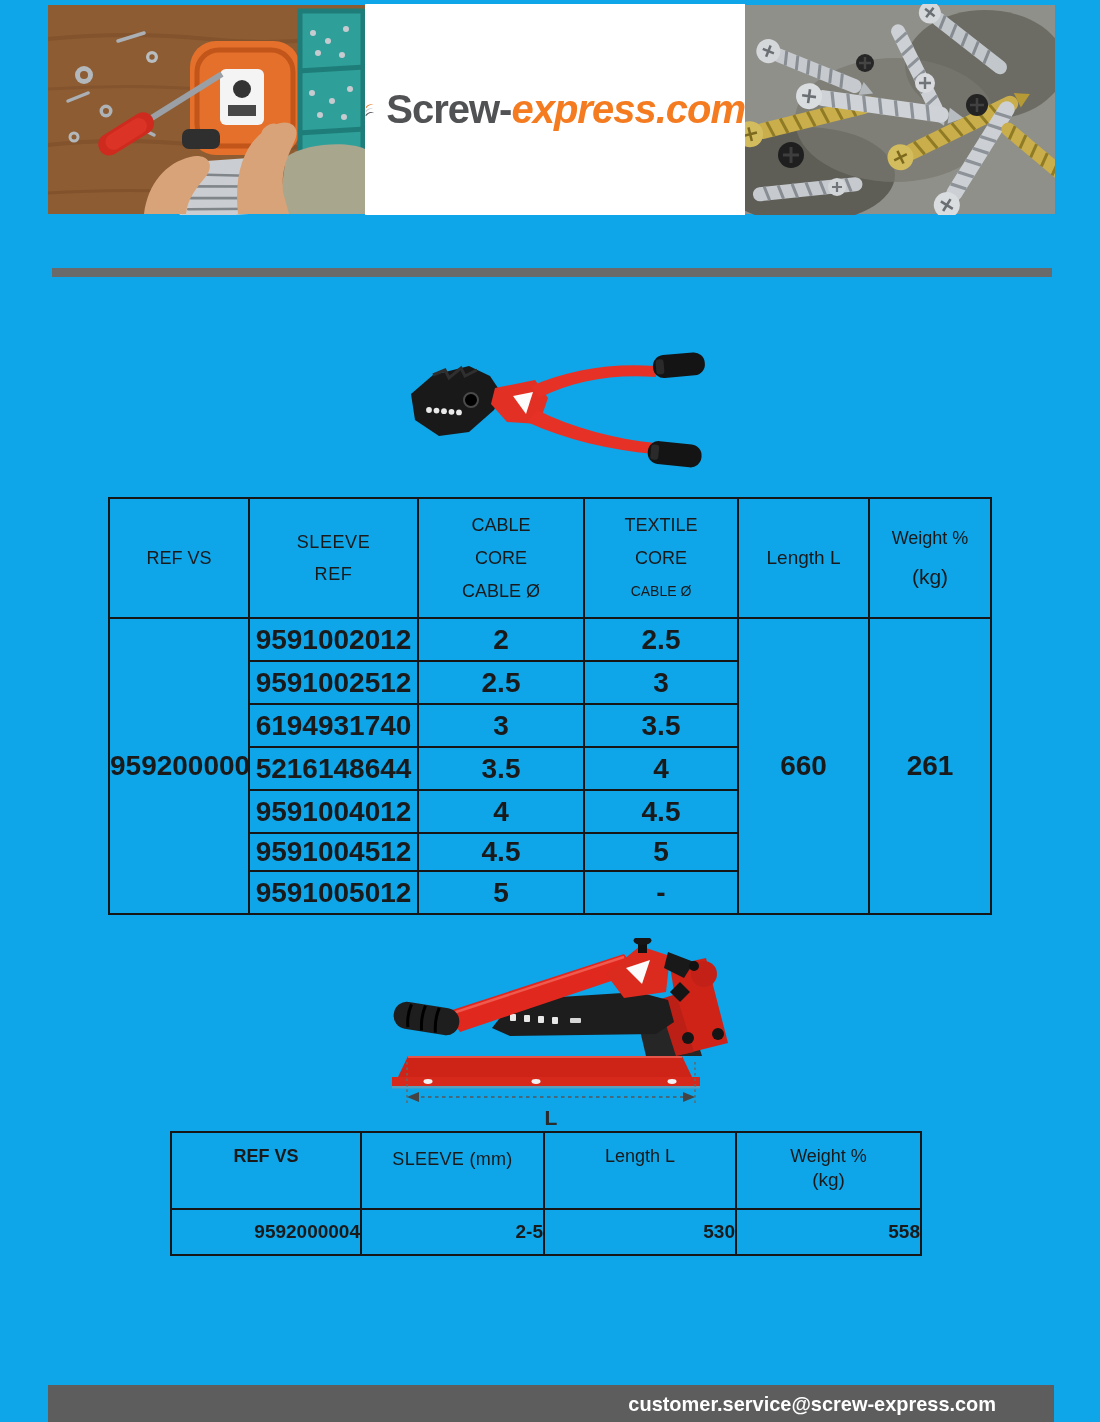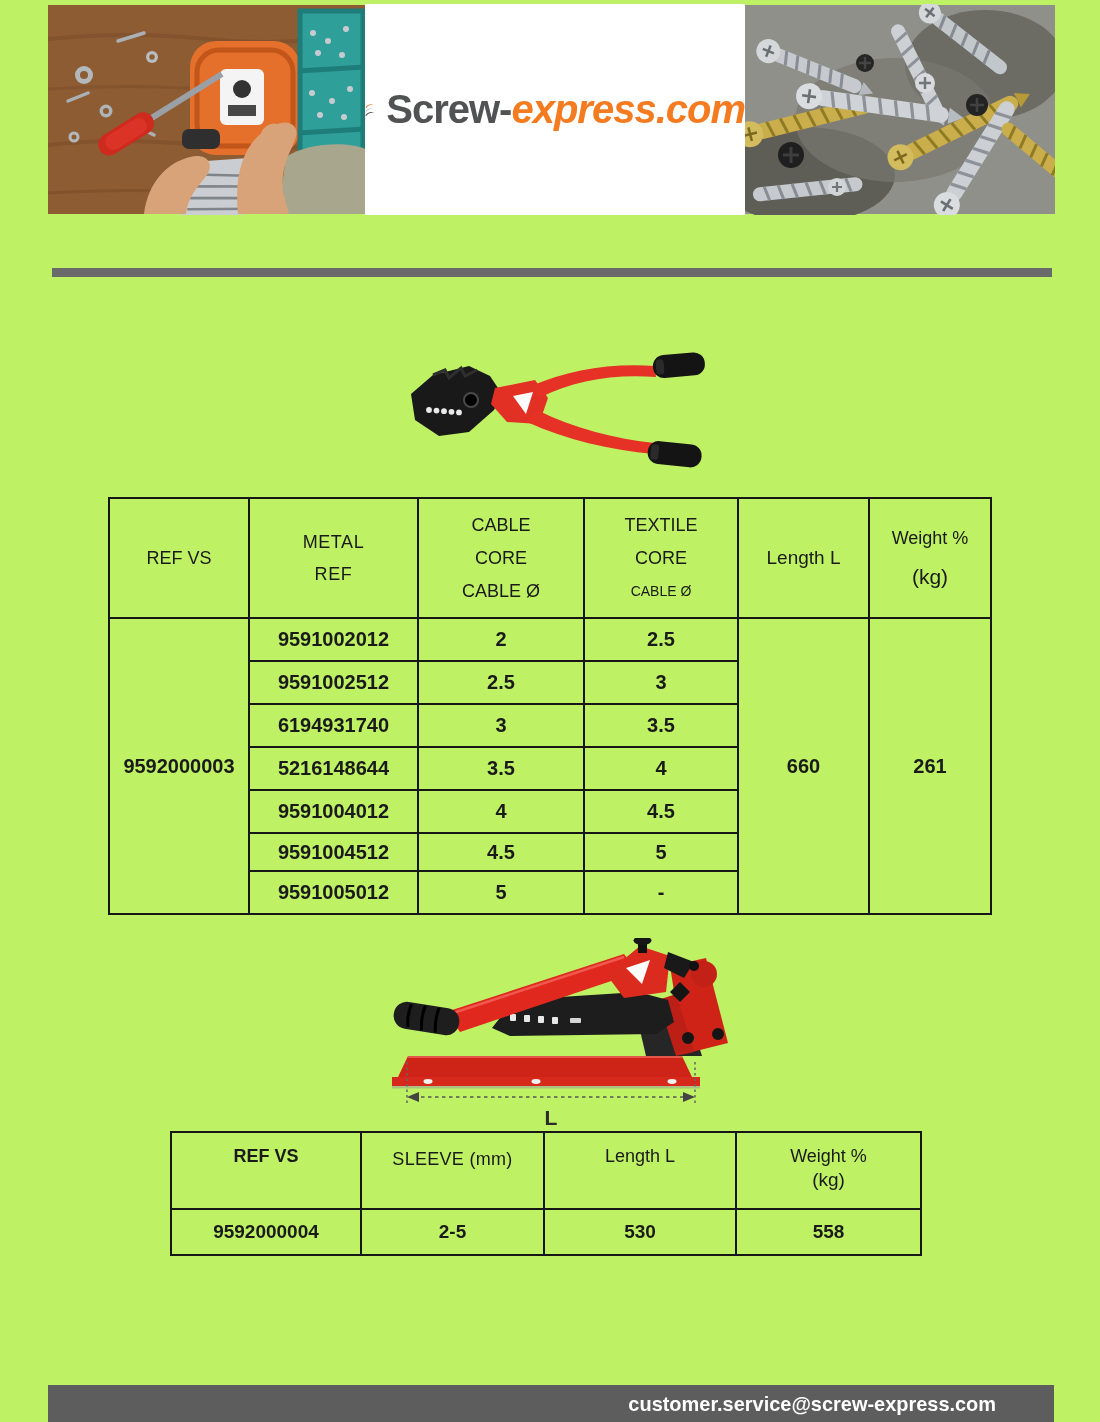--- a/index.html
+++ b/index.html
@@ -1,17 +1,17 @@
 <!DOCTYPE html>
 <html><head>
 <meta charset="utf-8">
 <style>
   html,body { margin:0; padding:0; background:#ffffff; }
   .page {
-    position:relative; width:1100px; height:1422px; background:#bef264;
+    position:relative; width:1100px; height:1422px; background:#0ea5e9;
     font-family:"Liberation Sans", sans-serif; overflow:hidden;
   }
 
   
   .photo { position:absolute; top:4px; height:211px; overflow:hidden; }
   .photo svg { display:block; }
   .photo-left { left:48px; width:317px; }
   .photo-right { left:745px; width:310px; }
   .logo-area {
     position:absolute; left:365px; top:4px; width:380px; height:211px;
@@ -39,28 +39,28 @@
   table { border-collapse:collapse; table-layout:fixed; color:#1a1a1a; }
   td { border:2px solid #161616; text-align:center; vertical-align:middle; padding:0; overflow:hidden; }
 
   .table1 { position:absolute; left:108px; top:497px; width:882px; }
   .table1 .hdr { font-size:18px; font-weight:400; }
   .t1-small { font-size:12px; letter-spacing:.6px; line-height:14px; }
   .t1-small .gap { display:block; height:18px; }
   .t1-three { line-height:33px; font-size:18px; }
   .t1-three .small { font-size:14px; }
   .t1-weight .kg { font-size:21px; margin-top:16px; display:block; }
-  .table1 .data { font-size:20px; font-weight:700; }
+  .table1 .data { font-size:28px; font-weight:700; }
 
   .table2 { position:absolute; left:170px; top:1131px; width:750px; }
   .table2 .hdr { vertical-align:top; padding-top:13px; font-size:18px; font-weight:400; }
   .t2-ref { font-size:20px; font-weight:700 !important; }
   .t2-small { font-size:13px; letter-spacing:.3px; padding-top:16px !important; }
   .t2-weight .kg { font-size:19px; display:block; margin-top:2px; }
-  .table2 .data { font-size:19px; font-weight:700; }
+  .table2 .data { font-size:19px; font-weight:700;text-align:right; }
 
   
   .footer {
     position:absolute; left:48px; top:1385px; width:1006px; height:37px;
     background:#5d5d5d; display:flex; align-items:center; justify-content:flex-end;
     padding-right:58px; box-sizing:border-box;
   }
   .footer-email { color:#ffffff; font-size:21px; font-weight:700; transform:scaleX(.95); transform-origin:right center; }
 </style>
 </head>
@@ -280,21 +280,21 @@
         <col style="width:169px">
         <col style="width:166px">
       <col style="width:154px">
         <col style="width:131px">
         <col style="width:122px">
     </colgroup>
     <tbody>
       <tr style="height:120px">
         <td class="hdr">REF VS</td>
         <td class="hdr t1-small">
-          <span>METAL</span>
+          <span>SLEEVE</span>
           <span class="gap"></span>
           <span>REF</span>
         </td>
         <td class="hdr t1-three">
           <div>CABLE</div>
           <div>CORE</div>
           <div>CABLE Ø</div>
         </td>
         <td class="hdr t1-three">
           <div>TEXTILE</div>

